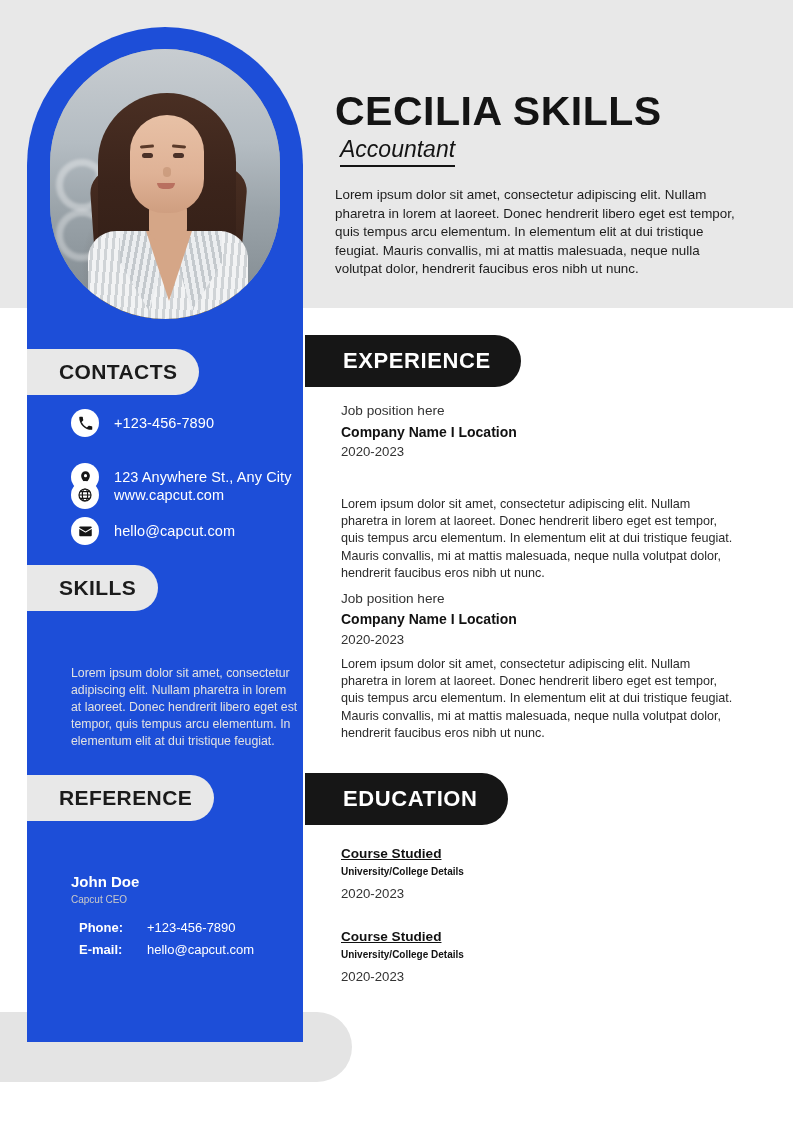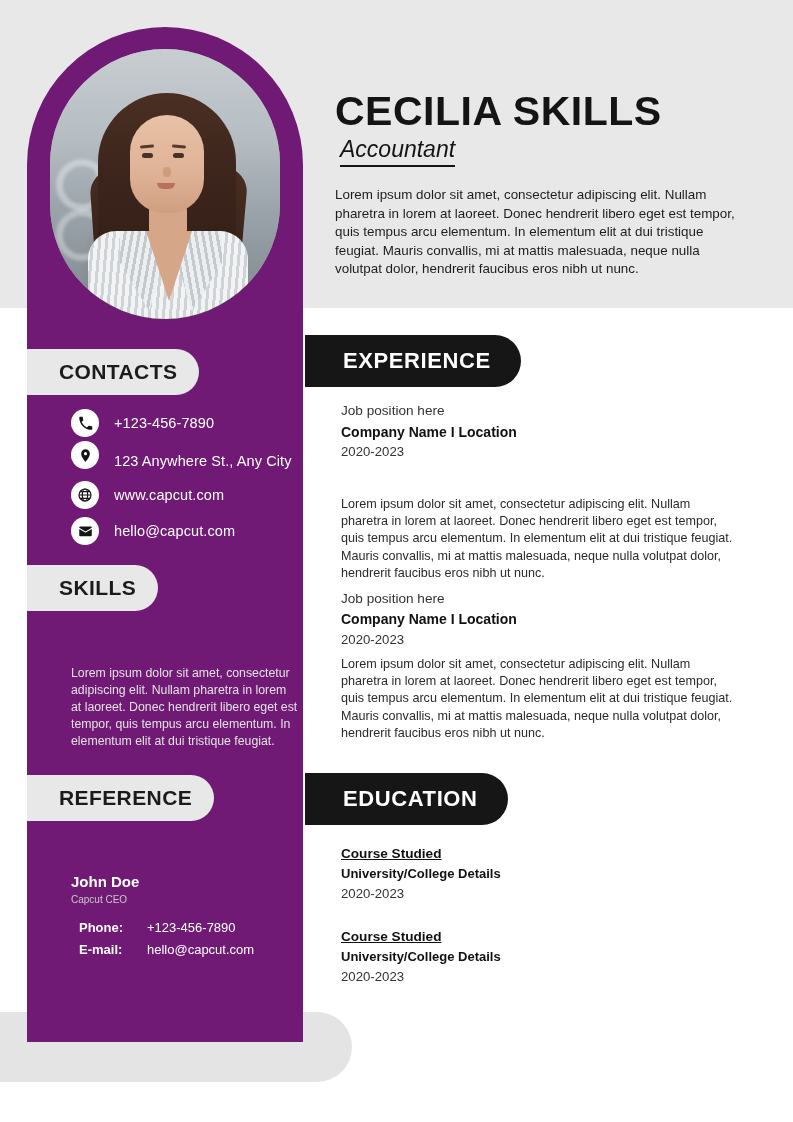--- a/index.html
+++ b/index.html
@@ -44,21 +44,21 @@
     border-radius: 0 35px 35px 0;
   }
 
   
   .sidebar {
     position: absolute;
     left: 27px;
     top: 27px;
     width: 276px;
     height: 1015px;
-    background: #701a75;
+    background: #1d4ed8;
     border-radius: 138px 138px 0 0;
     color: #ffffff;
     overflow: hidden;
   }
 
   
   .photo-wrap {
     position: absolute;
     left: 23px;
     top: 22px;
@@ -356,21 +356,21 @@
     position: absolute;
     left: 341px;
     font-size: 13.6px;
     font-weight: bold;
     color: #111111;
     text-decoration: underline;
   }
   .edu-uni {
     position: absolute;
     left: 341px;
-    font-size: 13px;
+    font-size: 10px;
     font-weight: bold;
     color: #111111;
   }
   .edu-date {
     position: absolute;
     left: 341px;
     font-size: 13.2px;
     color: #333333;
   }
 </style>
@@ -411,21 +411,21 @@
 
     <div class="contact-row" style="top:382px;">
       <span class="c-icon">
         <svg width="15" height="15" viewBox="0 0 24 24" fill="#151515">
             <path d="M6.6 10.8c1.7 3.3 4.3 5.9 7.6 7.6l2.5-2.5c.3-.3.8-.4 1.2-.3 1.2.4 2.5.6 3.9.6.6 0 1 .4 1 1V21c0 .6-.4 1-1 1C10.8 22 2 13.2 2 2.2c0-.6.4-1 1-1h3.8c.6 0 1 .4 1 1 0 1.3.2 2.6.6 3.9.1.4 0 .8-.3 1.2l-2.5 2.5z"></path>
           </svg>
       </span>
       <span class="c-text">+123-456-7890</span>
     </div>
 
-    <div class="contact-row" style="top:414px;align-items:flex-end;">
+    <div class="contact-row" style="top:436px;">
       <span class="c-icon">
         <svg width="15" height="15" viewBox="0 0 24 24" fill="#151515">
             <path d="M12 2C8.1 2 5 5.1 5 9c0 5.2 7 13 7 13s7-7.8 7-13c0-3.9-3.1-7-7-7zm0 9.5A2.5 2.5 0 1112 6.5a2.5 2.5 0 010 5z"></path>
           </svg>
       </span>
       <span class="c-text">123 Anywhere St., Any City</span>
     </div>
 
     <div class="contact-row" style="top:454px;">
       <span class="c-icon">

